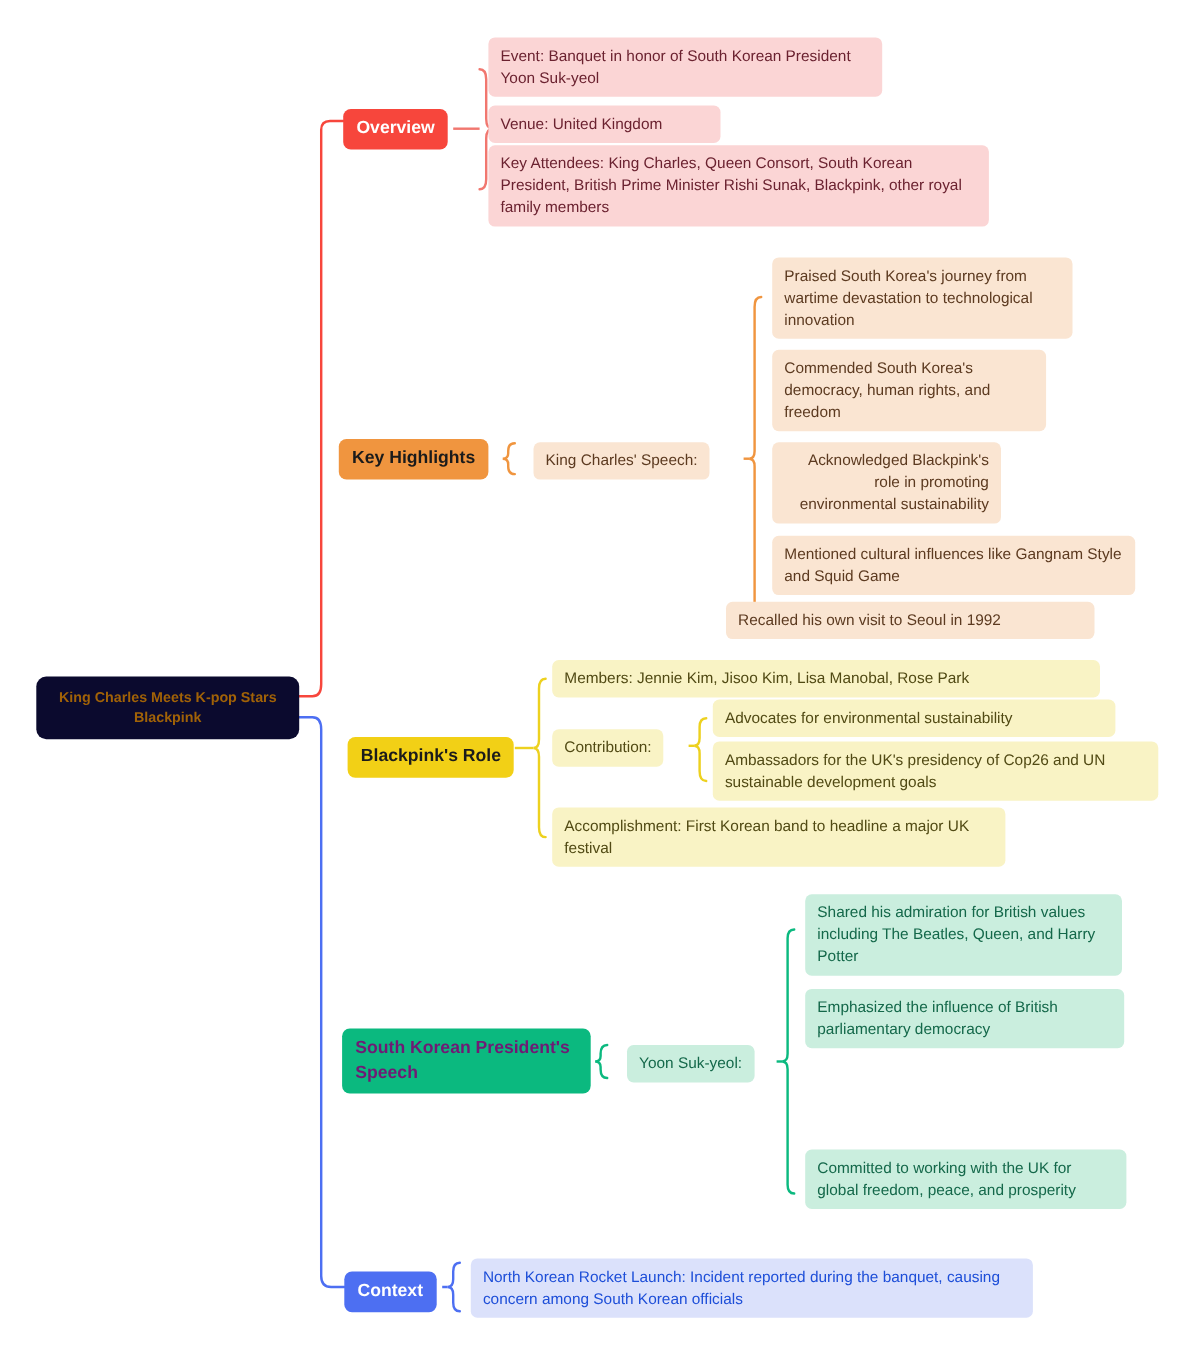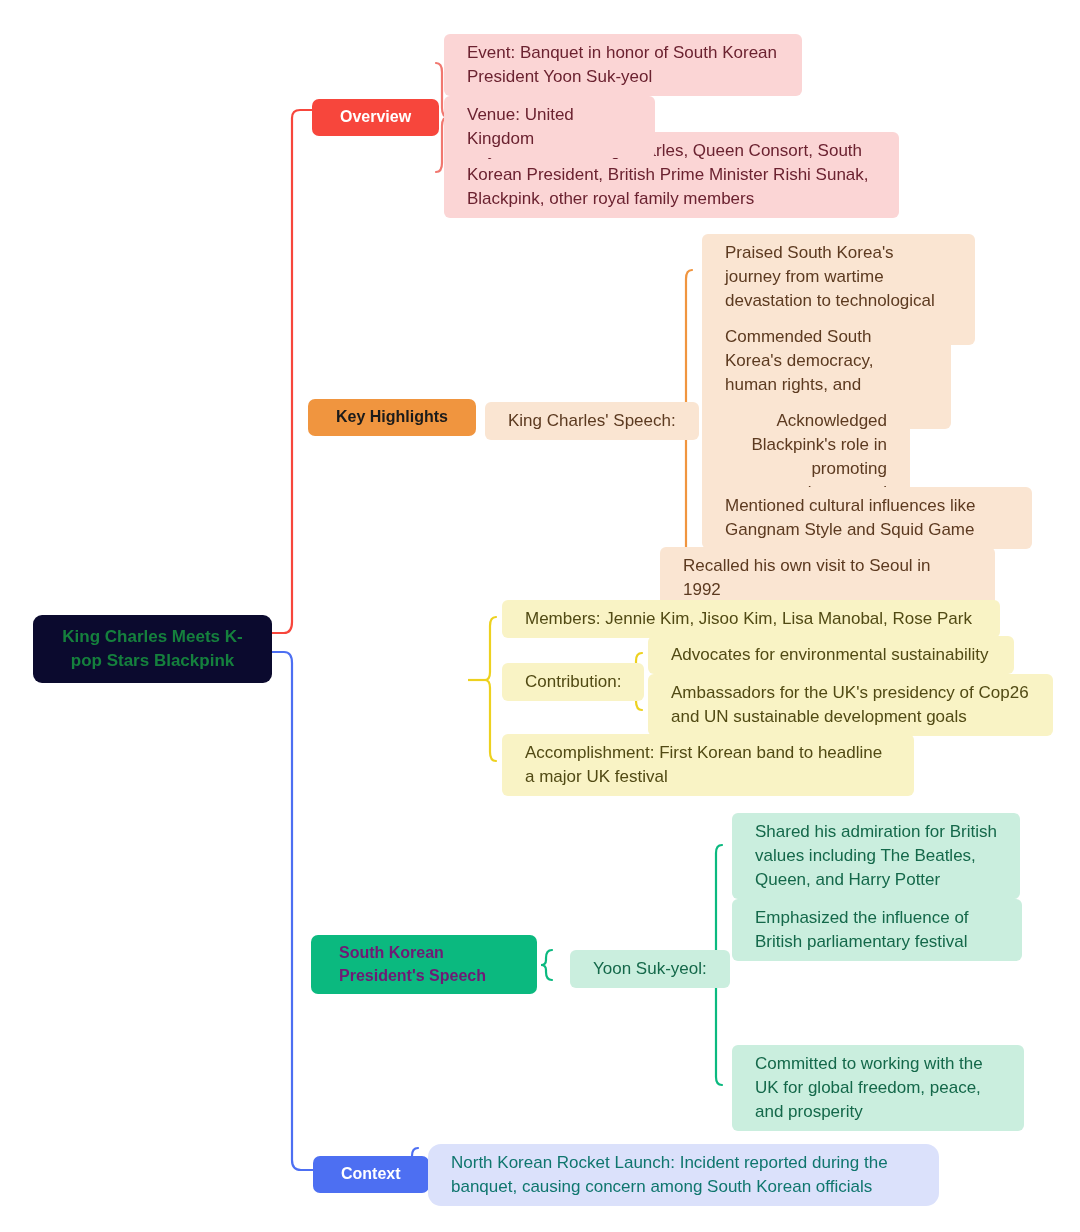--- a/index.html
+++ b/index.html
@@ -25,51 +25,51 @@
     box-sizing:border-box;
     display:flex;
     align-items:center;
     line-height:1.42;
     white-space:pre-wrap;
   }
 
   
   .root{
     background:#0b0a2e;
-    color:#15803d;
-    font-size:17px;
+    color:#a16207;
+    font-size:13px;
     font-weight:bold;
     border-radius:9px;
     padding:10px 14px;
   }
 
   
   .pill{
     font-size:16px;
     font-weight:bold;
     border-radius:7px;
-    padding:7px 28px;
+    padding:7px 12px;
   }
   .pill-red   {background:#f7463c;color:#ffffff;}
   .pill-orange{background:#f0953f;color:#1b1b1b;}
   .pill-yellow{background:#f2d016;color:#1b1b1b;}
   .pill-green {background:#0bb97f;color:#701a75;}
   .pill-blue  {background:#4d6ff2;color:#ffffff;}
 
   
   .leaf{
-    font-size:17px;
+    font-size:14px;
     border-radius:6px;
-    padding:7px 23px;
+    padding:7px 11px;
   }
   .leaf-red   {background:#fbd5d5;color:#6b2230;}
   .leaf-orange{background:#fae5d2;color:#5c3a20;}
   .leaf-yellow{background:#f9f3c5;color:#514a14;}
   .leaf-green {background:#caeede;color:#14684a;}
-  .leaf-blue  {background:#dbe1fb;color:#0f766e;border-radius:13px;}
+  .leaf-blue  {background:#dbe1fb;color:#1d4ed8;}
 </style>
 </head>
 <body>
 
 <div id="mindmap">
 
   <svg id="wires" viewBox="0 0 1080 1232" xmlns="http://www.w3.org/2000/svg">
 
     <path d="M272,633 L284,633 Q292,633 292,622 L292,118 Q292,110 300,110 L312,110" fill="none" stroke="#f7463c" stroke-width="2.2" stroke-linecap="round"></path>
 
@@ -115,38 +115,39 @@
   <div class="node leaf leaf-orange" style="left:702px; top:234px; width:273px;">Praised South Korea's journey from wartime devastation to technological innovation</div>
 
   <div class="node leaf leaf-orange" style="left:702px; top:318px; width:249px;">Commended South Korea's democracy, human rights, and freedom</div>
 
   <div class="node leaf leaf-orange" style="left:702px; top:402px; width:208px;text-align:right;">Acknowledged Blackpink's role in promoting environmental sustainability</div>
 
   <div class="node leaf leaf-orange" style="left:702px; top:487px; width:330px;">Mentioned cultural influences like Gangnam Style and Squid Game</div>
 
   <div class="node leaf leaf-orange" style="left:660px; top:547px; width:335px;">Recalled his own visit to Seoul in 1992</div>
 
+  <div class="node pill pill-yellow" style="left:316px; top:670px;">Blackpink's Role</div>
 
   <div class="node leaf leaf-yellow" style="left:502px; top:600px; width:498px;">Members: Jennie Kim, Jisoo Kim, Lisa Manobal, Rose Park</div>
 
   <div class="node leaf leaf-yellow" style="left:502px; top:663px;">Contribution:</div>
 
   <div class="node leaf leaf-yellow" style="left:502px; top:734px; width:412px;">Accomplishment: First Korean band to headline a major UK festival</div>
 
   <div class="node leaf leaf-yellow" style="left:648px; top:636px; width:366px;">Advocates for environmental sustainability</div>
 
   <div class="node leaf leaf-yellow" style="left:648px; top:674px; width:405px;">Ambassadors for the UK's presidency of Cop26 and UN sustainable development goals</div>
 
   <div class="node pill pill-green" style="left:311px; top:935px; width:226px;">South Korean President's Speech</div>
 
   <div class="node leaf leaf-green" style="left:570px; top:950px;">Yoon Suk-yeol:</div>
 
   <div class="node leaf leaf-green" style="left:732px; top:813px; width:288px;">Shared his admiration for British values including The Beatles, Queen, and Harry Potter</div>
 
-  <div class="node leaf leaf-green" style="left:732px; top:899px; width:290px;">Emphasized the influence of British parliamentary festival</div>
+  <div class="node leaf leaf-green" style="left:732px; top:899px; width:290px;">Emphasized the influence of British parliamentary democracy</div>
 
 
   <div class="node leaf leaf-green" style="left:732px; top:1045px; width:292px;">Committed to working with the UK for global freedom, peace, and prosperity</div>
 
   <div class="node pill pill-blue" style="left:313px; top:1156px;">Context</div>
 
   <div class="node leaf leaf-blue" style="left:428px; top:1144px; width:511px;">North Korean Rocket Launch: Incident reported during the banquet, causing concern among South Korean officials</div>
 
 </div>
 

